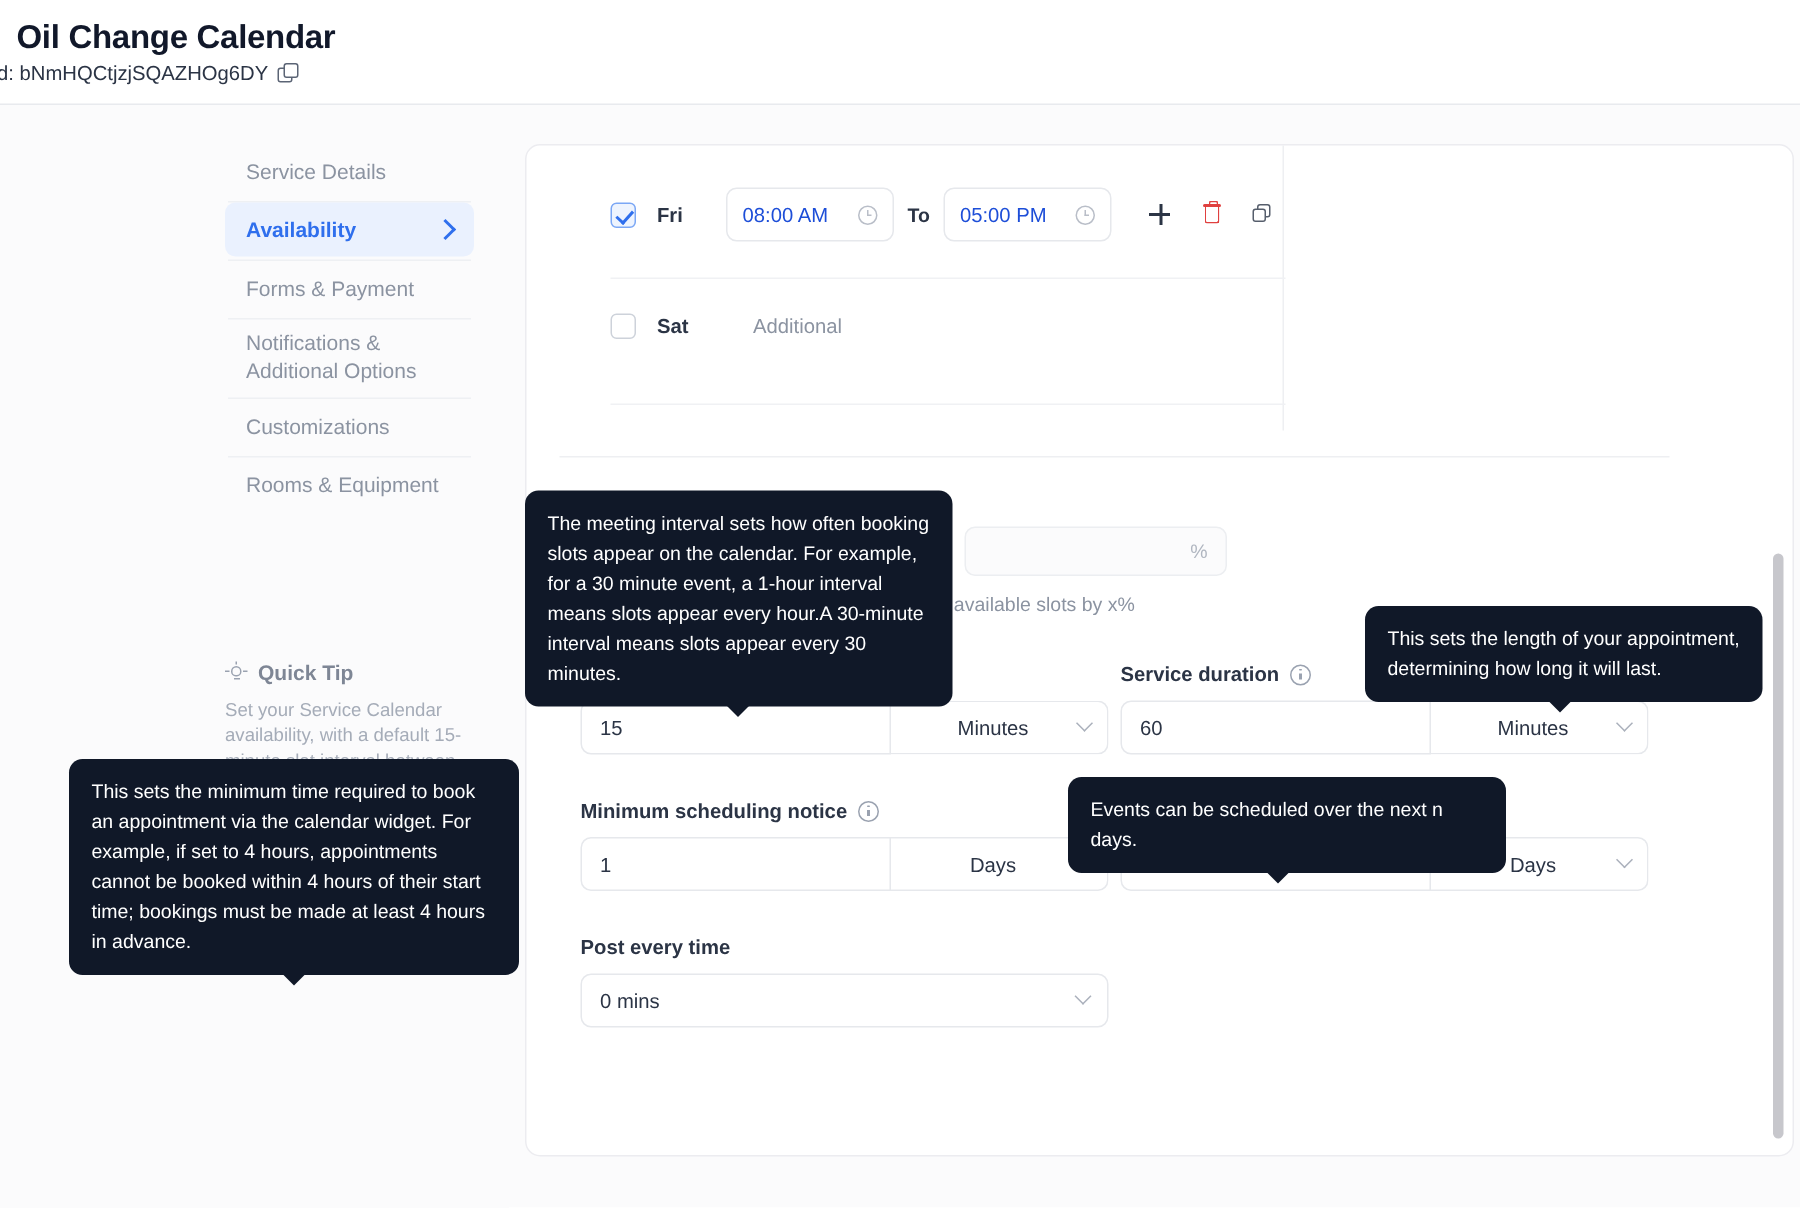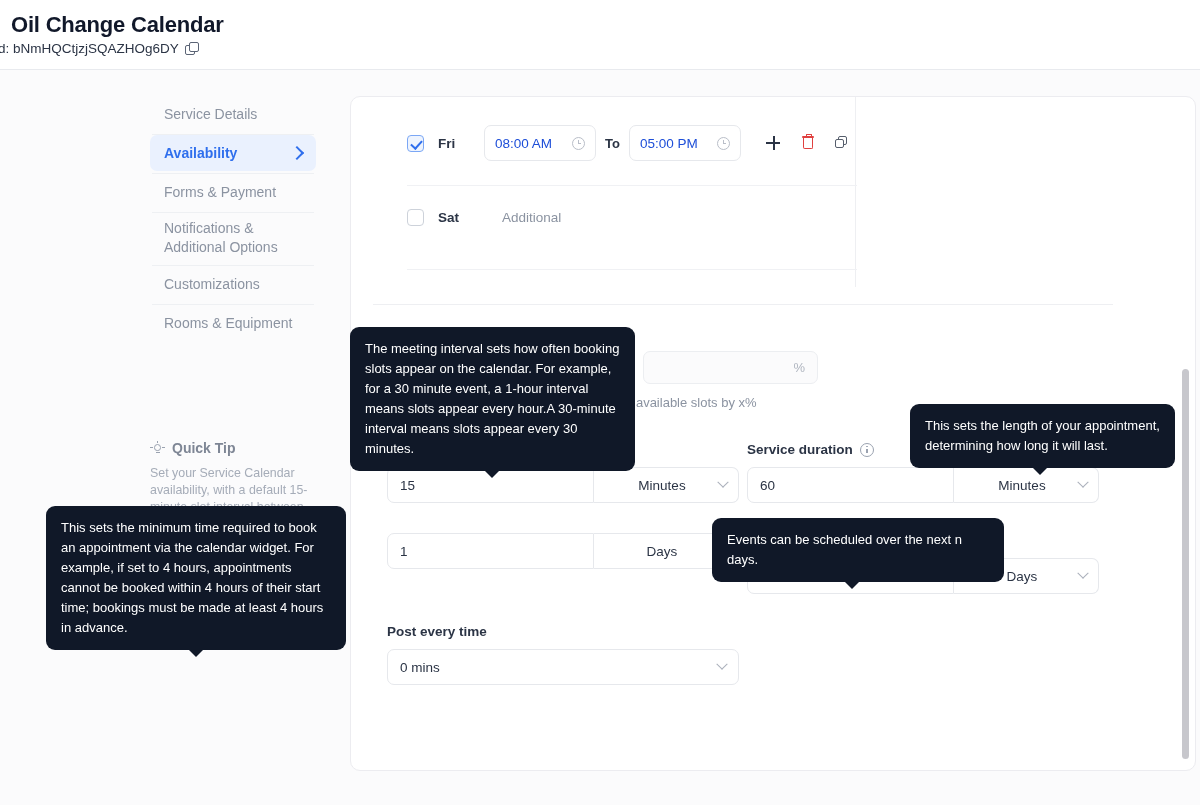--- a/index.html
+++ b/index.html
@@ -328,20 +328,24 @@
                 <span class="caret"></span>
               </div>
             </div>
           </div>
         </div>
 
         <div class="row-gap"></div>
 
         <div class="fgrid">
           <div class="fcol">
+            <div class="flabel">
+              <span>Minimum scheduling notice</span>
+              <span class="info-ic"></span>
+            </div>
             <div class="fpair">
               <div class="fnum">1</div>
               <div class="fsel">
                 <span class="sv">Days</span>
                 <span class="caret"></span>
               </div>
             </div>
           </div>
           <div class="fcol">
             <div class="flabel">

